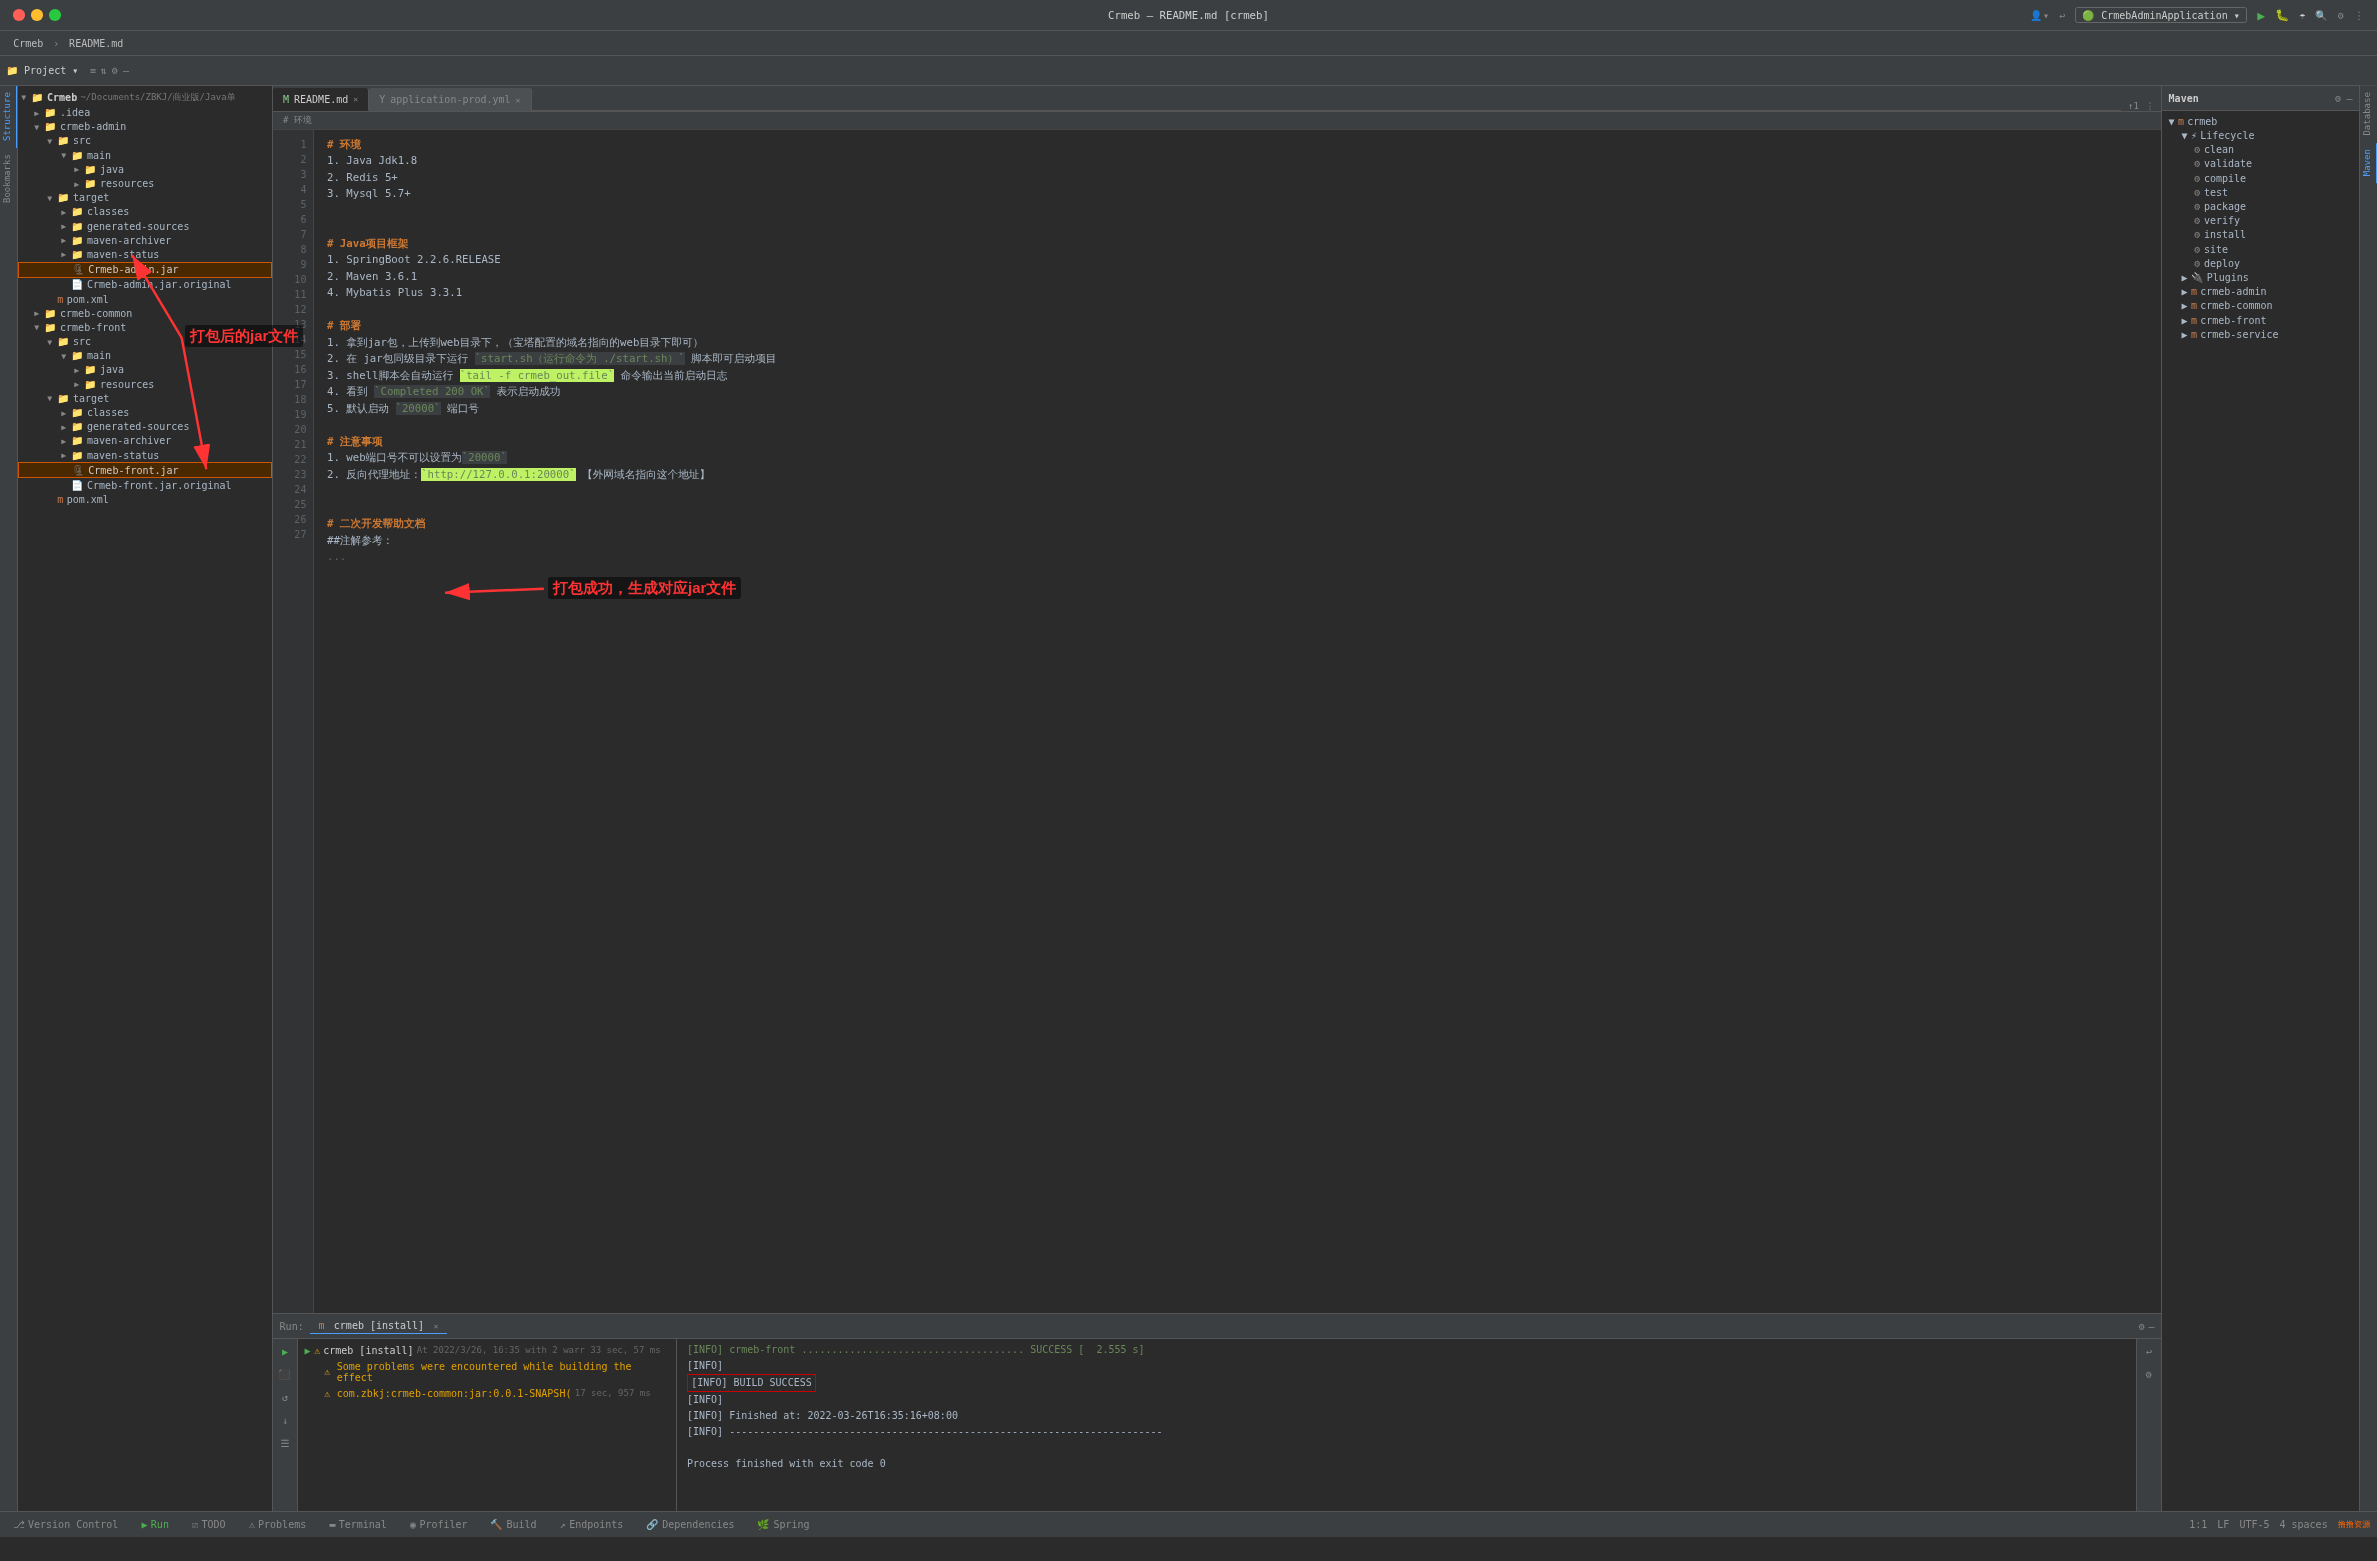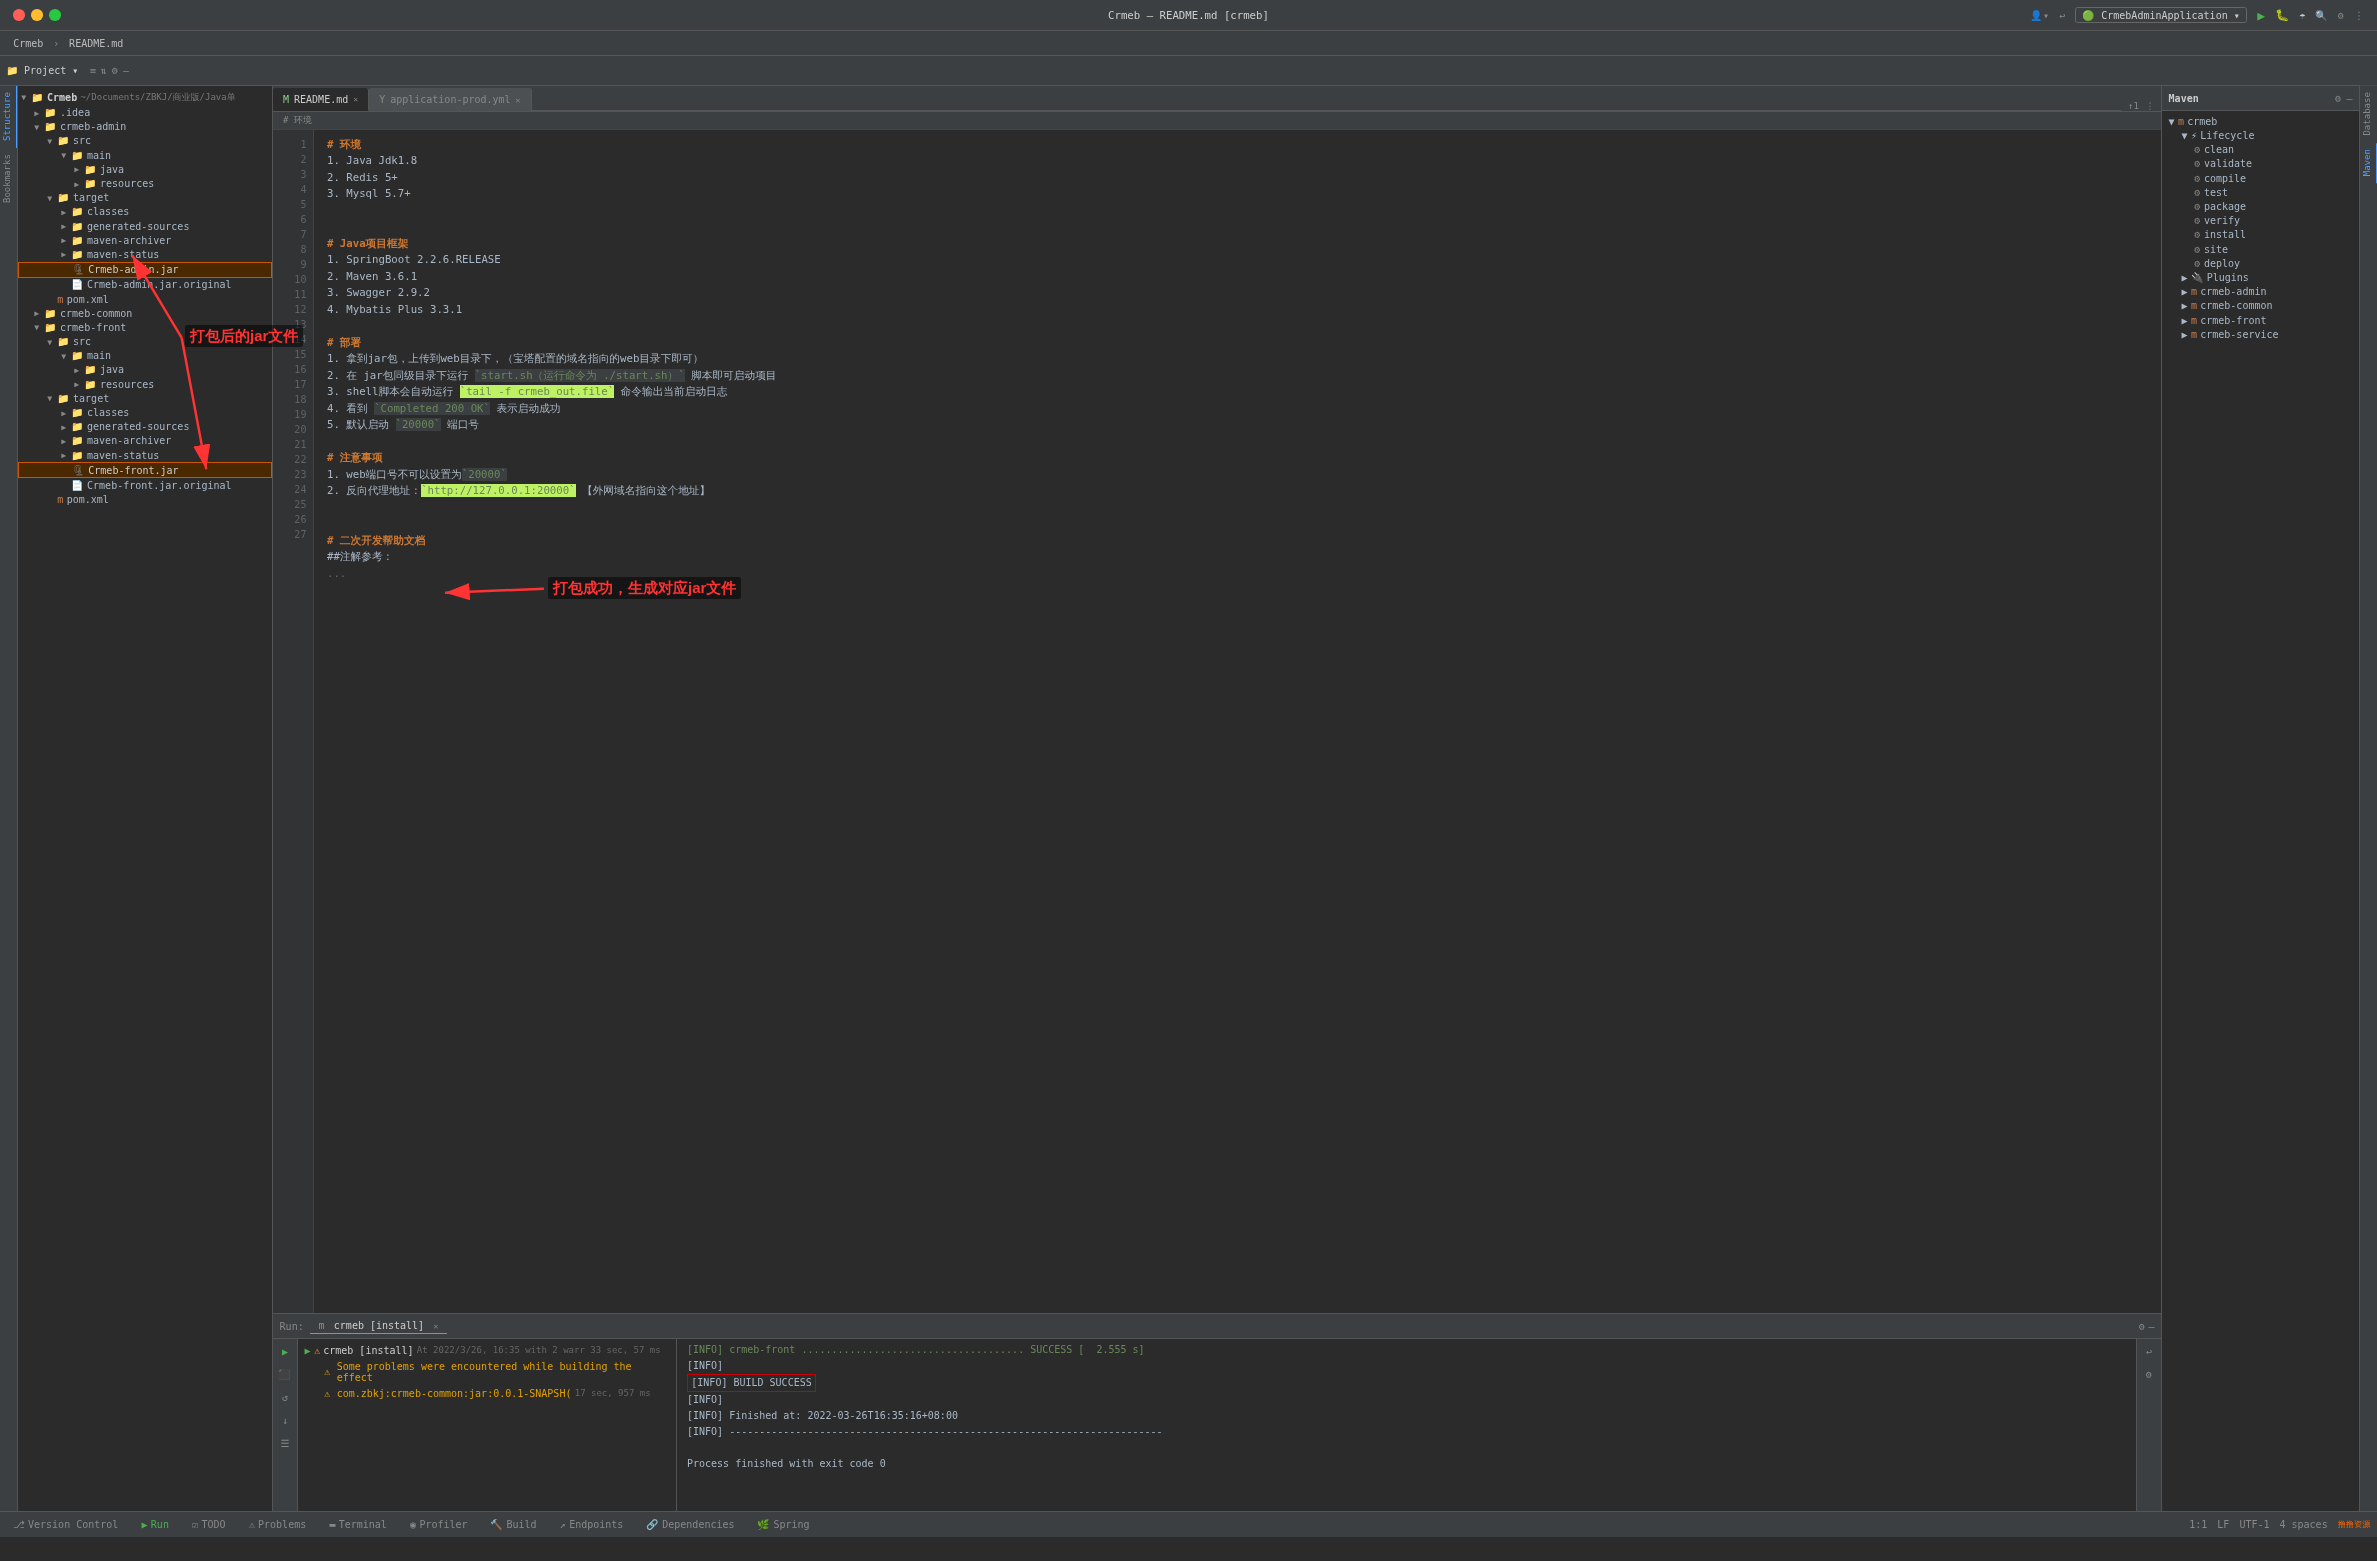--- a/index.html
+++ b/index.html
@@ -682,21 +682,20 @@
       <div class="code-content">
         <div class="code-line code-heading"># 环境</div>
         <div class="code-line">1. Java Jdk1.8</div>
         <div class="code-line">2. Redis 5+</div>
         <div class="code-line">3. Mysql 5.7+</div>
         <div class="code-line">&nbsp;</div>
         <div class="code-line">&nbsp;</div>
         <div class="code-line code-heading"># Java项目框架</div>
         <div class="code-line">1. SpringBoot 2.2.6.RELEASE</div>
         <div class="code-line">2. Maven 3.6.1</div>
-        <div class="code-line">3. Swagger 2.9.2</div>
         <div class="code-line">4. Mybatis Plus 3.3.1</div>
         <div class="code-line">&nbsp;</div>
         <div class="code-line code-heading"># 部署</div>
         <div class="code-line">1. 拿到jar包，上传到web目录下，（宝塔配置的域名指向的web目录下即可）</div>
         <div class="code-line">2. 在 jar包同级目录下运行 <span style="background:#3c3f41;color:#6a8759;">`start.sh（运行命令为 ./start.sh）`</span> 脚本即可启动项目</div>
         <div class="code-line">3. shell脚本会自动运行 <span style="background:#bef264;color:#6a8759;">`tail -f crmeb_out.file`</span> 命令输出当前启动日志</div>
         <div class="code-line">4. 看到 <span style="background:#3c3f41;color:#6a8759;">`Completed 200 OK`</span> 表示启动成功</div>
         <div class="code-line">5. 默认启动 <span style="background:#3c3f41;color:#6a8759;">`20000`</span> 端口号</div>
         <div class="code-line">&nbsp;</div>
         <div class="code-line code-heading"># 注意事项</div>
@@ -918,21 +917,21 @@
       <span>Dependencies</span>
     </span>
     <span class="status-btn">
       <span>🌿</span>
       <span>Spring</span>
     </span>
   </div>
   <div class="statusbar-right">
     <span>1:1</span>
     <span>LF</span>
-    <span>UTF-1</span>
+    <span>UTF-5</span>
     <span>4 spaces</span>
     <span style="color:#ff6600;font-size:8.2px;">撸撸资源</span>
   </div>
 </div>
 
 <div style="position:fixed;top:0;left:0;width:100%;height:100%;pointer-events:none;">
 
   <svg style="position:absolute;top:0;left:0;width:100%;height:100%;" viewBox="0 0 2886 1896" width="2377" height="1562">
 
     <line x1="220" y1="410" x2="160" y2="310" stroke="#ff3333" stroke-width="3" marker-end="url(#arrow)"></line>

